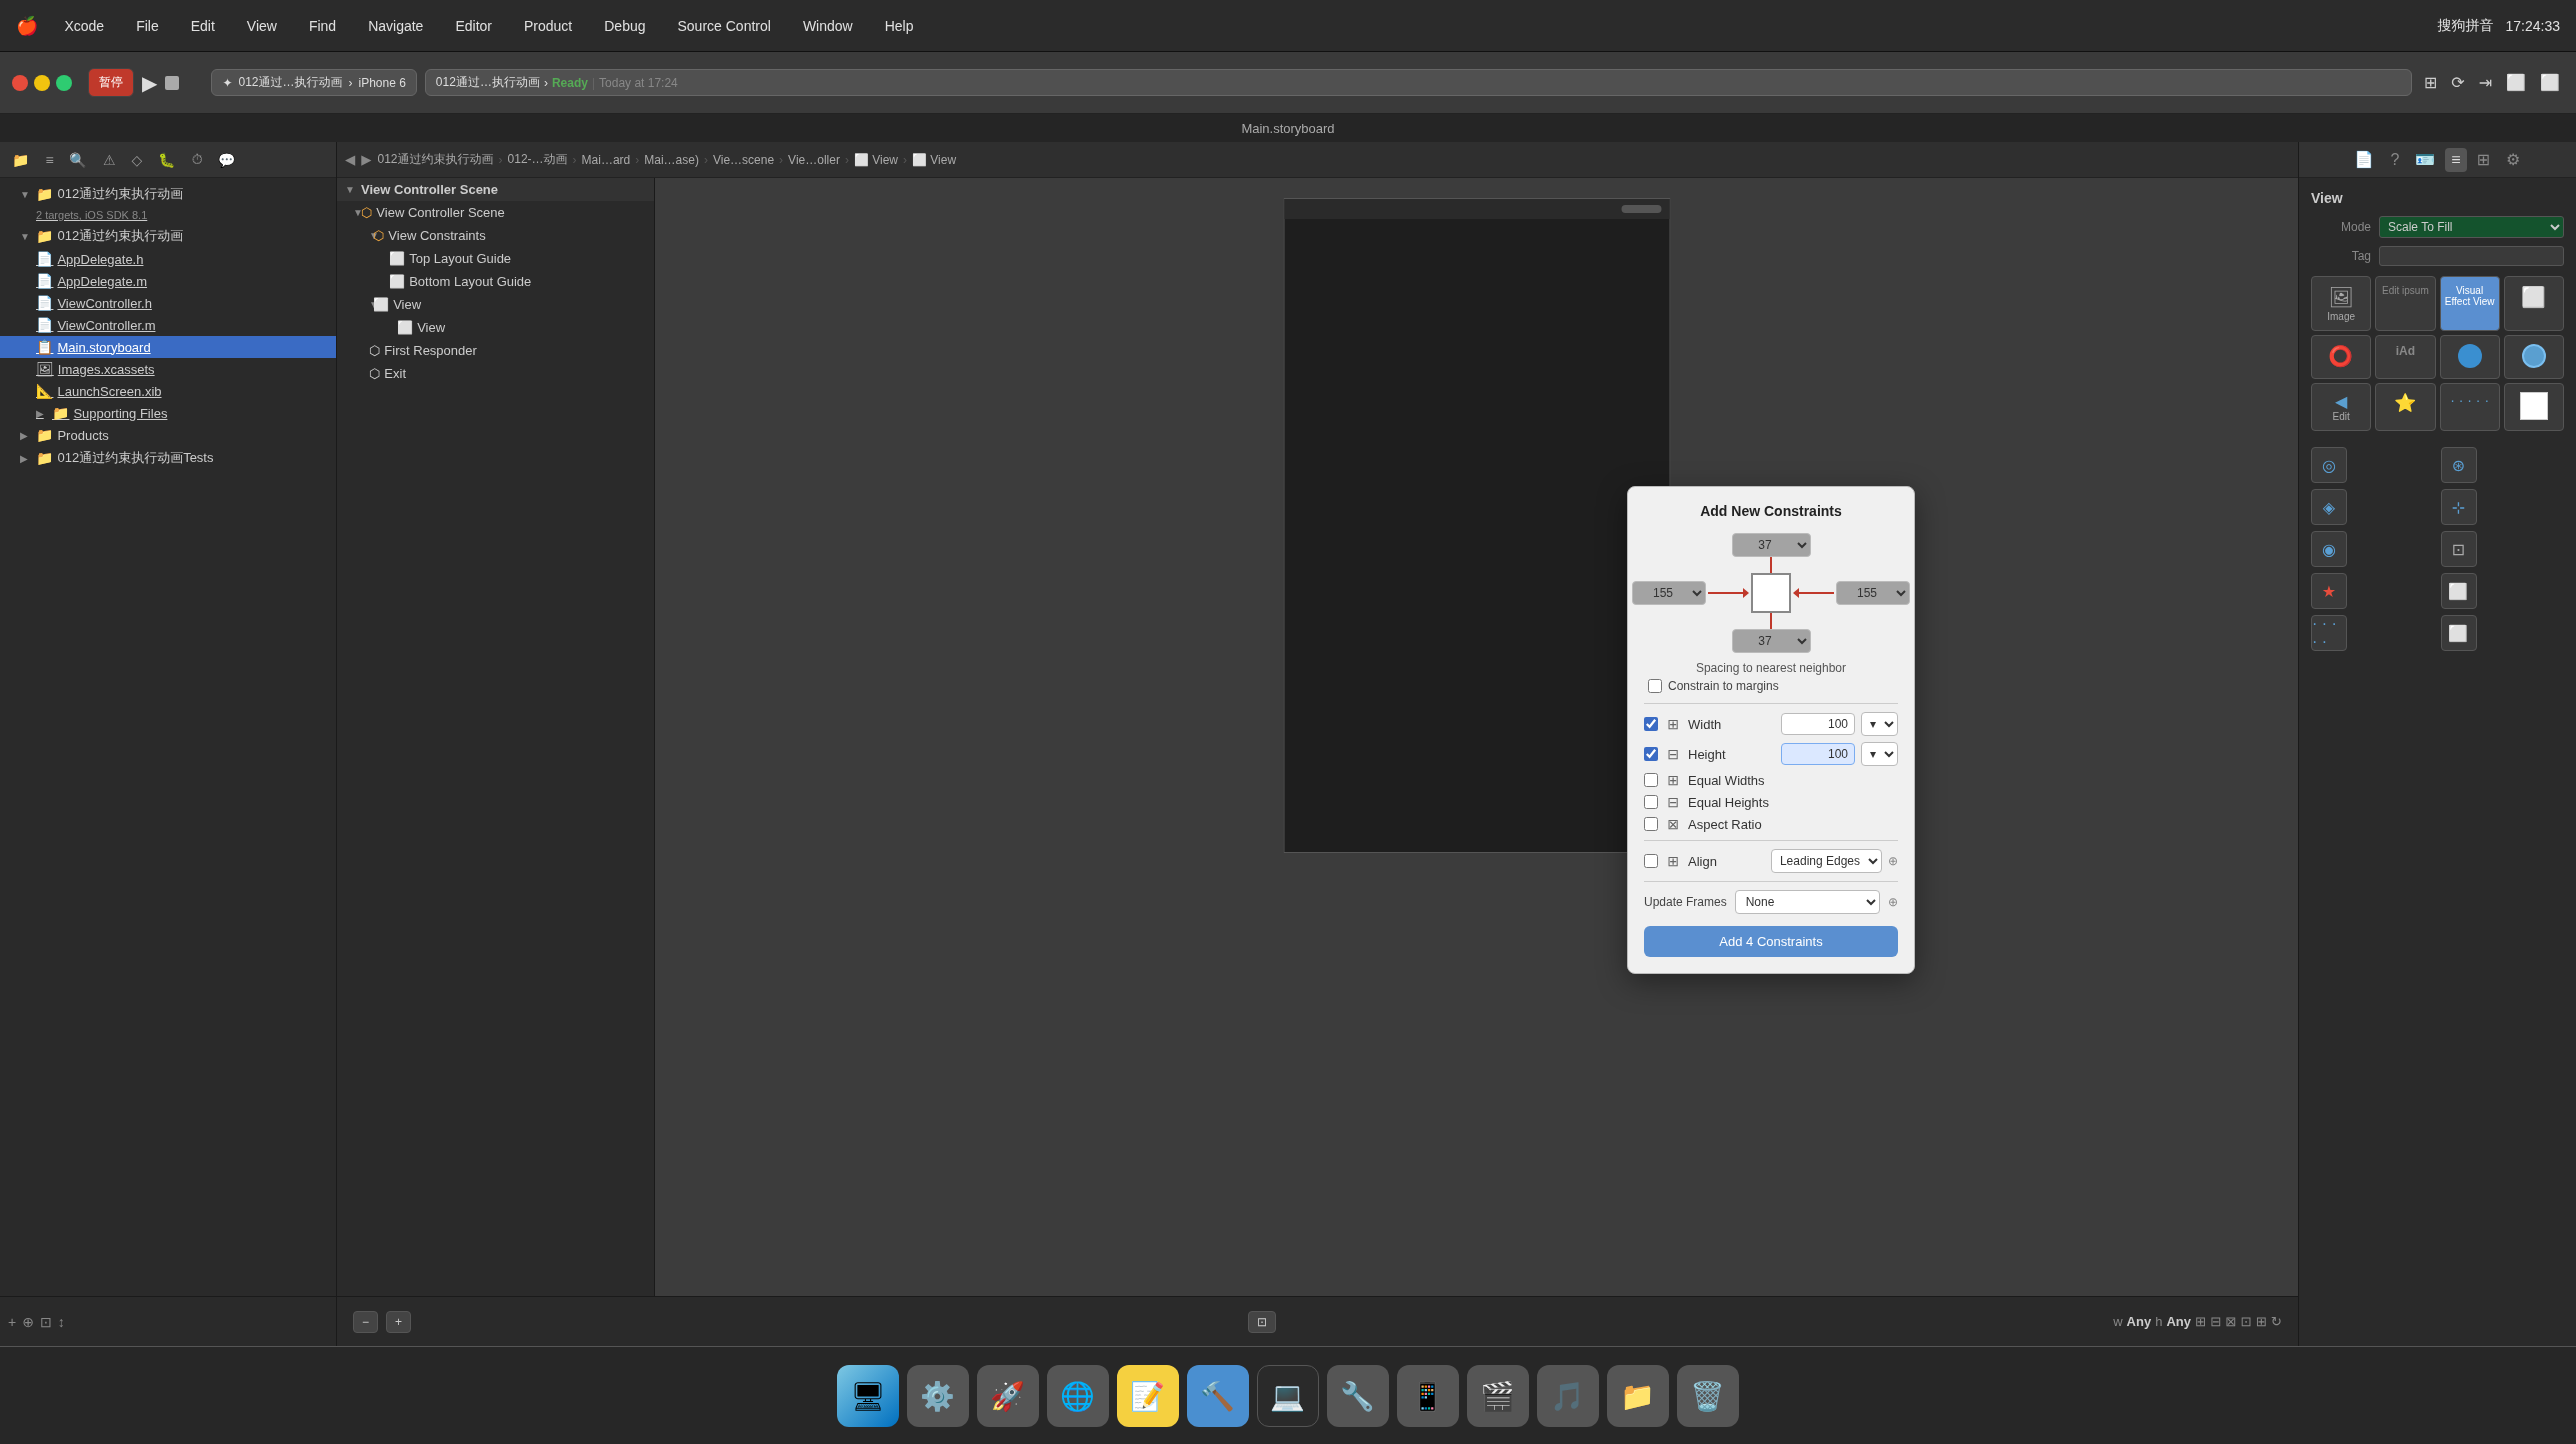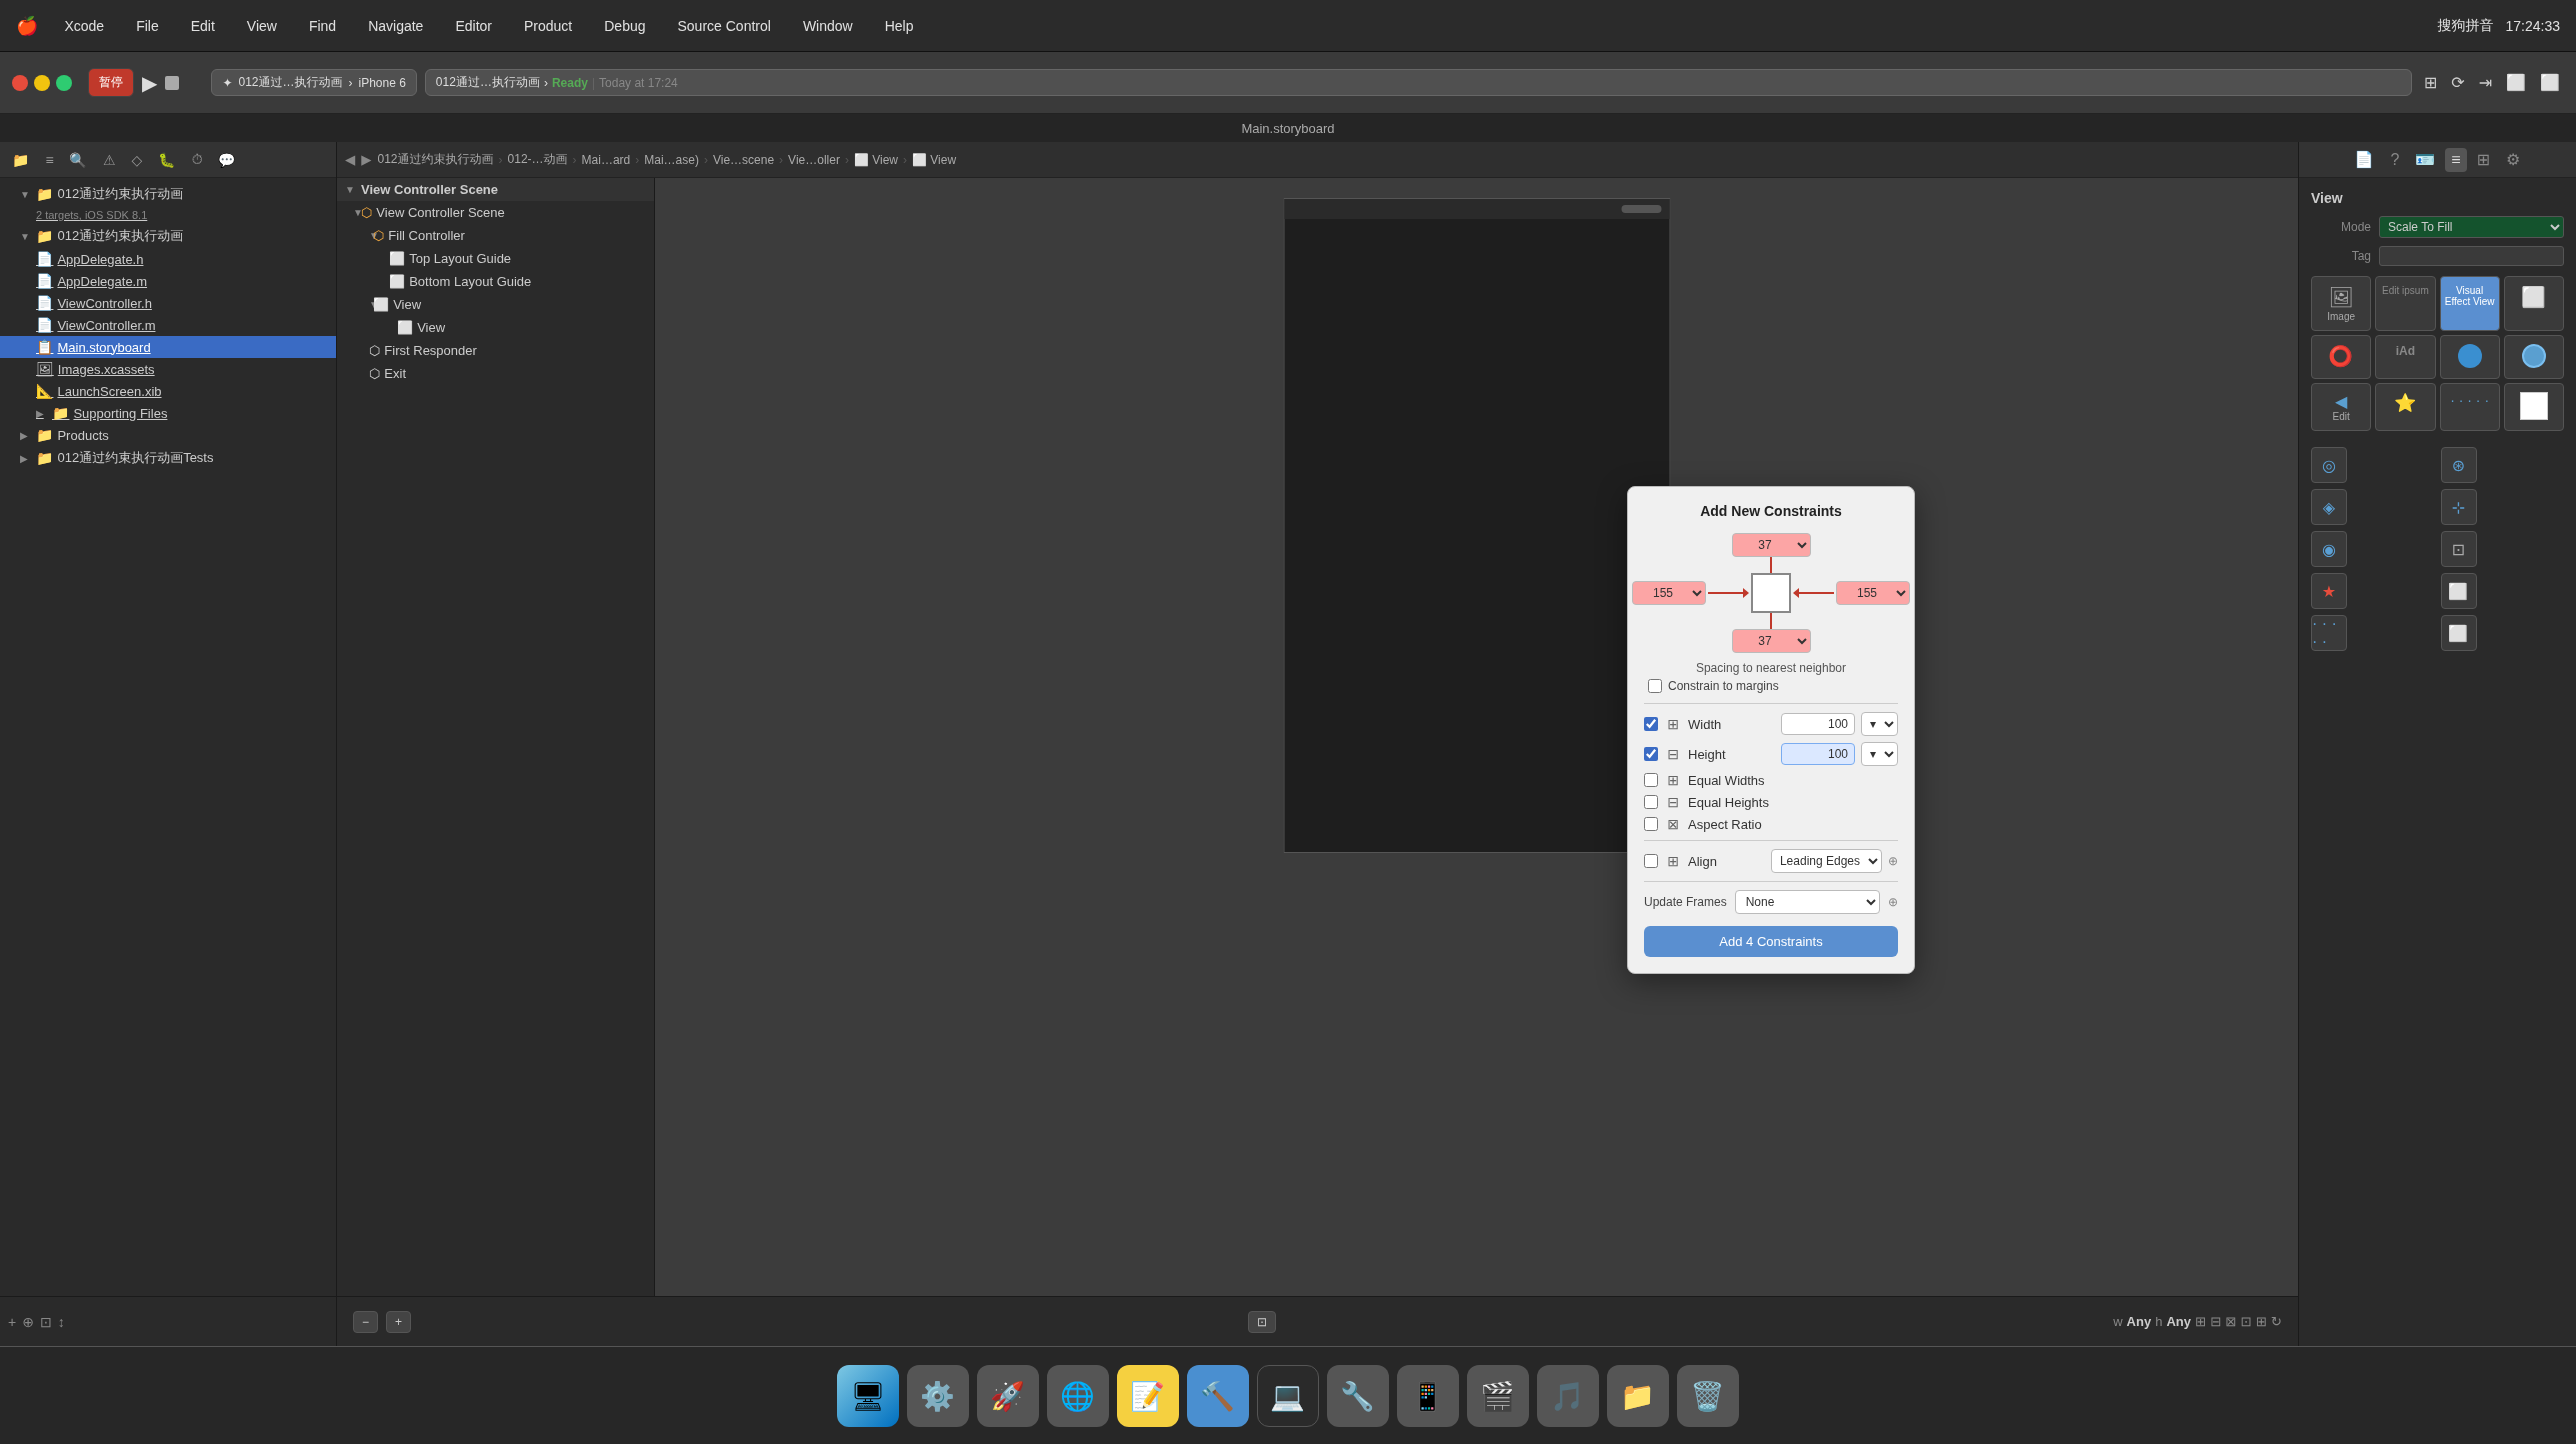--- a/index.html
+++ b/index.html
@@ -312,21 +312,21 @@
     }
     .popup-title {
       font-size: 14px;
       font-weight: 600;
       color: #222;
       text-align: center;
       margin-bottom: 14px;
     }
     .constraint-input {
       width: 79px;
-      background: #fca5a5;
+      background: #a3a3a3;
       border: 1px solid #bbb;
       border-radius: 4px;
       padding: 3px 6px;
       font-size: 12px;
       text-align: center;
       color: #333;
     }
     .spacing-label {
       font-size: 12px;
       color: #555;
@@ -667,21 +667,21 @@
           <span>View Controller Scene</span>
         </div>
         <div class="outline-item">
           <span style="padding-left:8px;" class="tree-arrow open"></span>
           <span style="color:#f0a840;">⬡</span>
           <span>View Controller Scene</span>
         </div>
         <div class="outline-item">
           <span style="padding-left:24px;" class="tree-arrow open"></span>
           <span style="color:#f0a840;">⬡</span>
-          <span>Fill Controller</span>
+          <span>View Constraints</span>
         </div>
         <div class="outline-item">
           <span style="padding-left:44px;">⬜</span>
           <span>Top Layout Guide</span>
         </div>
         <div class="outline-item">
           <span style="padding-left:44px;">⬜</span>
           <span>Bottom Layout Guide</span>
         </div>
         <div class="outline-item">

